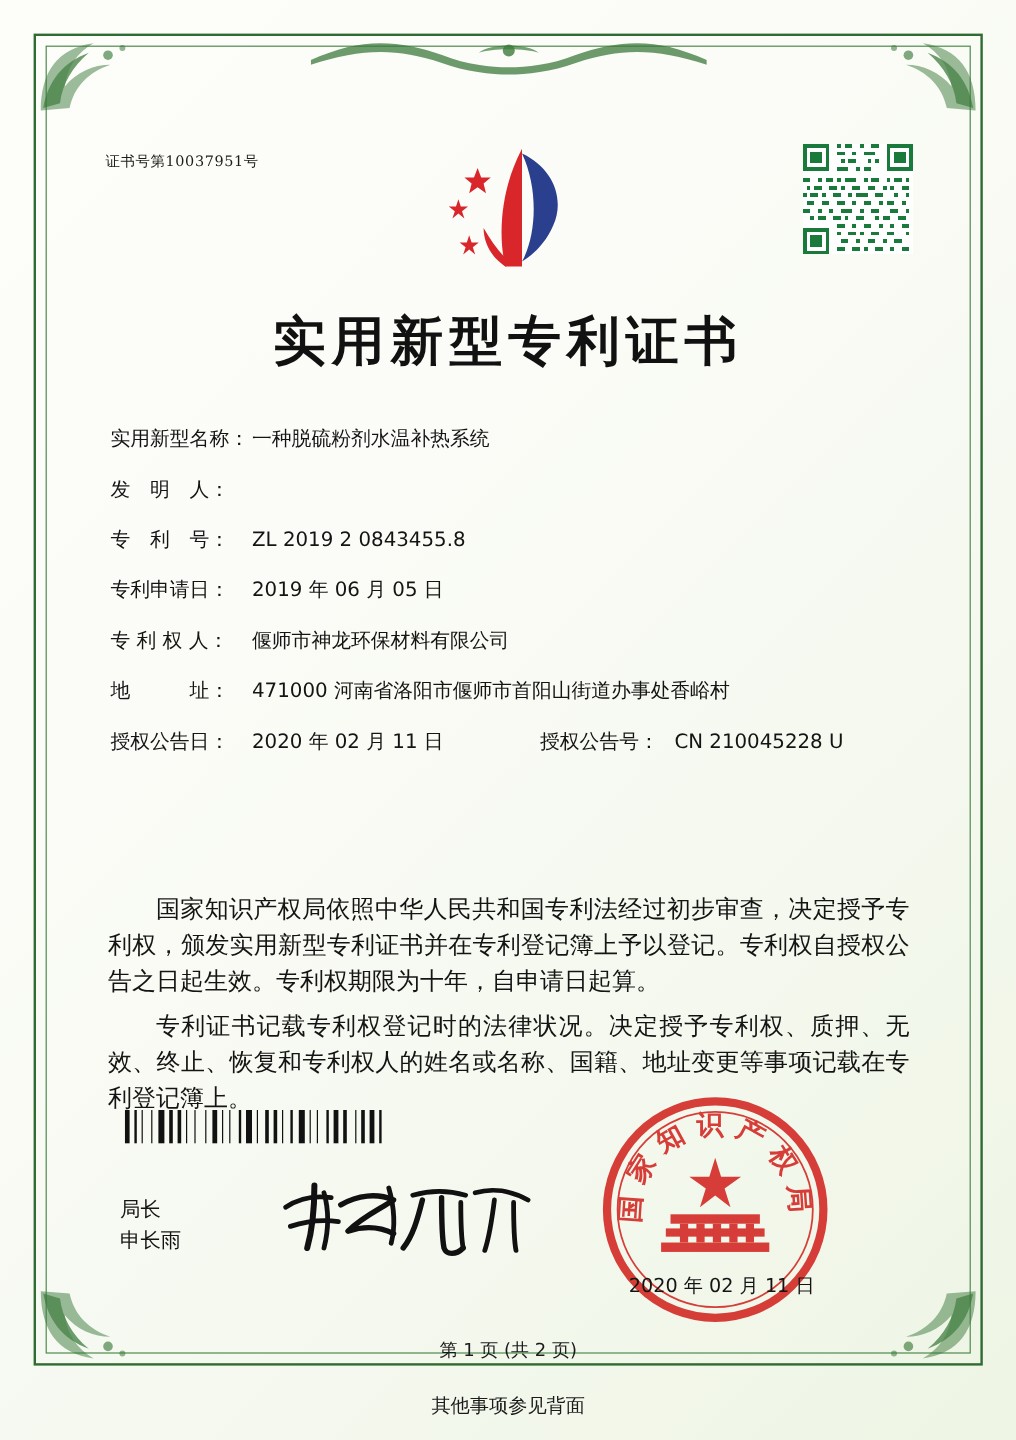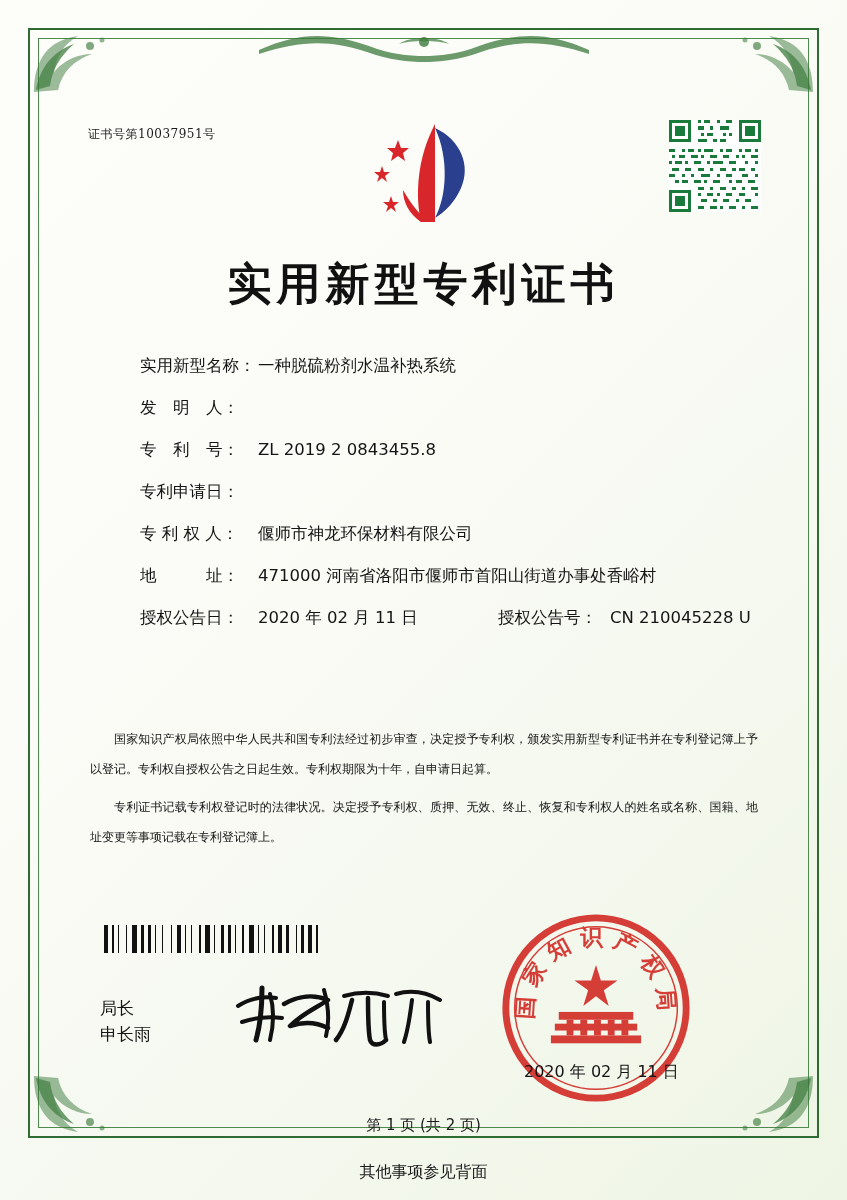--- a/index.html
+++ b/index.html
@@ -118,41 +118,40 @@
     display: flex;
     align-items: baseline;
     margin-bottom: 25.5px;
     white-space: nowrap;
   }
   .label {
     width: 118px;
     flex: 0 0 118px;
     letter-spacing: 0;
     display: inline-block;
-    margin-left: 48px;
   }
   .value {
     flex: 1 1 auto;
   }
   .row.dual .value {
     flex: 0 0 auto;
     width: 240px;
   }
   .row.dual .label2 {
     flex: 0 0 112px;
     width: 112px;
   }
 
   
   .paras {
     position: absolute;
     left: 90px;
-    top: 724px;
+    top: 742px;
     width: 668px;
-    font-size: 12px;
+    font-size: 20px;
     line-height: 30px;
     text-align: justify;
     color: #141414;
     font-family: "DejaVu Serif", serif;
   }
   .paras p {
     margin: 0 0 8px 0;
     text-indent: 2em;
   }
 
@@ -395,20 +394,21 @@
       <span class="label">发　明　人：</span>
     </div>
 
     <div class="row">
       <span class="label">专　利　号：</span>
       <span class="value">ZL 2019 2 0843455.8</span>
     </div>
 
     <div class="row">
       <span class="label">专利申请日：</span>
+      <span class="value">2019 年 06 月 05 日</span>
     </div>
 
     <div class="row">
       <span class="label">专 利 权 人：</span>
       <span class="value">偃师市神龙环保材料有限公司</span>
     </div>
 
     <div class="row">
       <span class="label">地　　　址：</span>
       <span class="value">471000 河南省洛阳市偃师市首阳山街道办事处香峪村</span>

